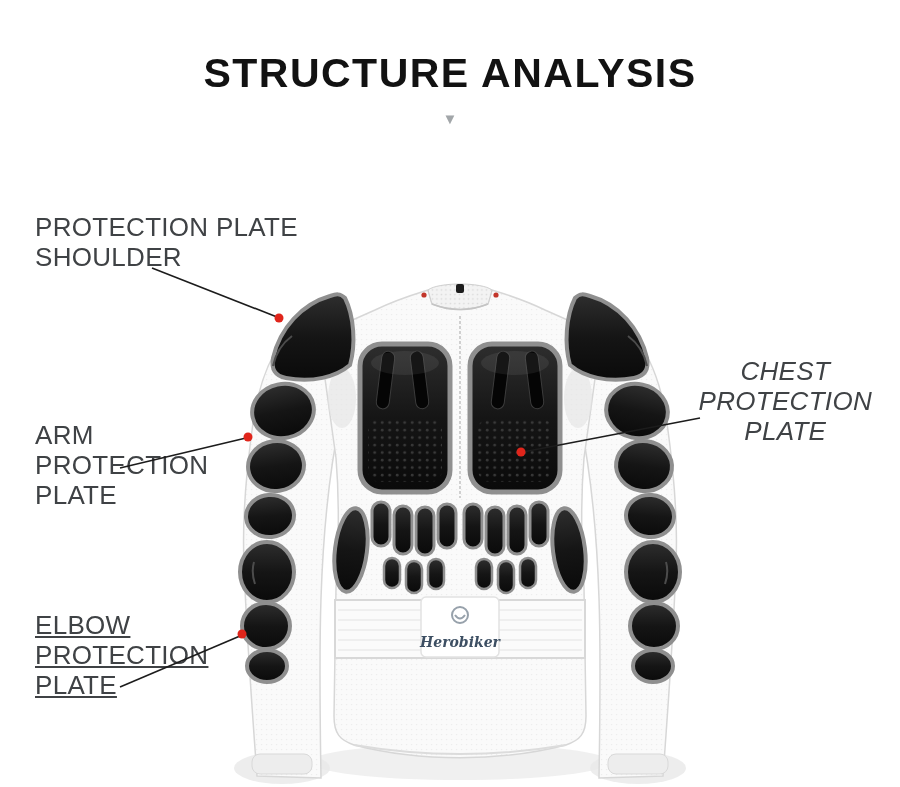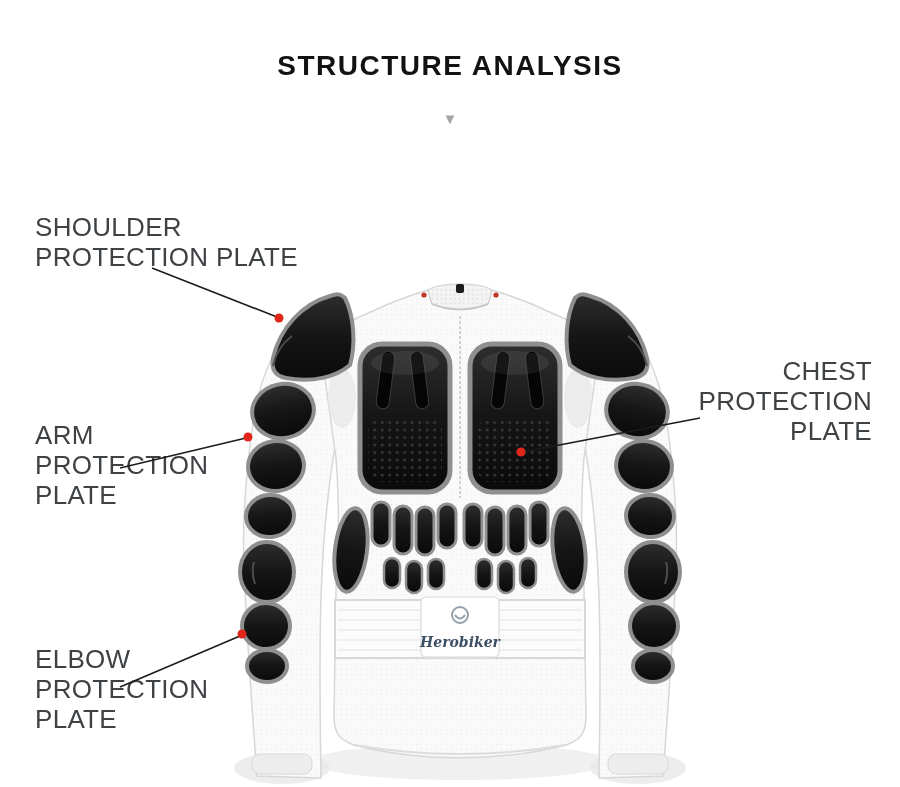--- a/index.html
+++ b/index.html
@@ -2,49 +2,49 @@
 <html style="--marker: #e0251b; --line: #1c1c1c; --label-text: #3f4245; --title-text: #121212;"><head>
 <meta charset="utf-8">
 <style>
   html,body{margin:0;padding:0;background:#ffffff;}
   .page{
     position:relative;width:900px;height:787px;overflow:hidden;background:#ffffff;
     font-family:"Liberation Sans", sans-serif;
   }
   .title{
     position:absolute;left:0;right:0;top:50px;margin:0;text-align:center;
-    font-size:28px;font-weight:800;letter-spacing:1.5px;
+    font-size:41px;font-weight:800;letter-spacing:1.5px;
     color:var(--title-text,#121212);
   }
   .down-arrow{
     position:absolute;left:0;right:0;top:110px;text-align:center;
     font-size:15px;color:#a2a6a9;
   }
   .callout-label{
     position:absolute;font-size:26px;line-height:1.16;letter-spacing:0.3px;
     color:var(--label-text,#3f4245);
   }
   .callout-shoulder{left:35px;top:212px;}
   .callout-arm{left:35px;top:420px;}
-  .callout-elbow{left:35px;top:644px;}
-  .callout-chest{right:28px;top:356px;text-align:right;}
+  .callout-elbow{left:35px;top:610px;text-decoration:underline;}
+  .callout-chest{right:28px;top:356px;text-align:center;font-style:italic;}
   .jacket{position:absolute;left:170px;top:248px;}
   .overlay{position:absolute;left:0;top:0;pointer-events:none;}
 </style>
 </head>
 <body>
 
 <div class="page">
 
   <h1 class="title">STRUCTURE ANALYSIS</h1>
   <div class="down-arrow">▼</div>
 
   <div class="callout-label callout-shoulder">
+    <div>PROTECTION PLATE</div>
     <div>SHOULDER</div>
-    <div>PROTECTION PLATE</div>
   </div>
 
   <div class="callout-label callout-arm">
     <div>ARM</div>
     <div>PROTECTION</div>
     <div>PLATE</div>
   </div>
 
   <div class="callout-label callout-elbow">
     <div>ELBOW</div>

